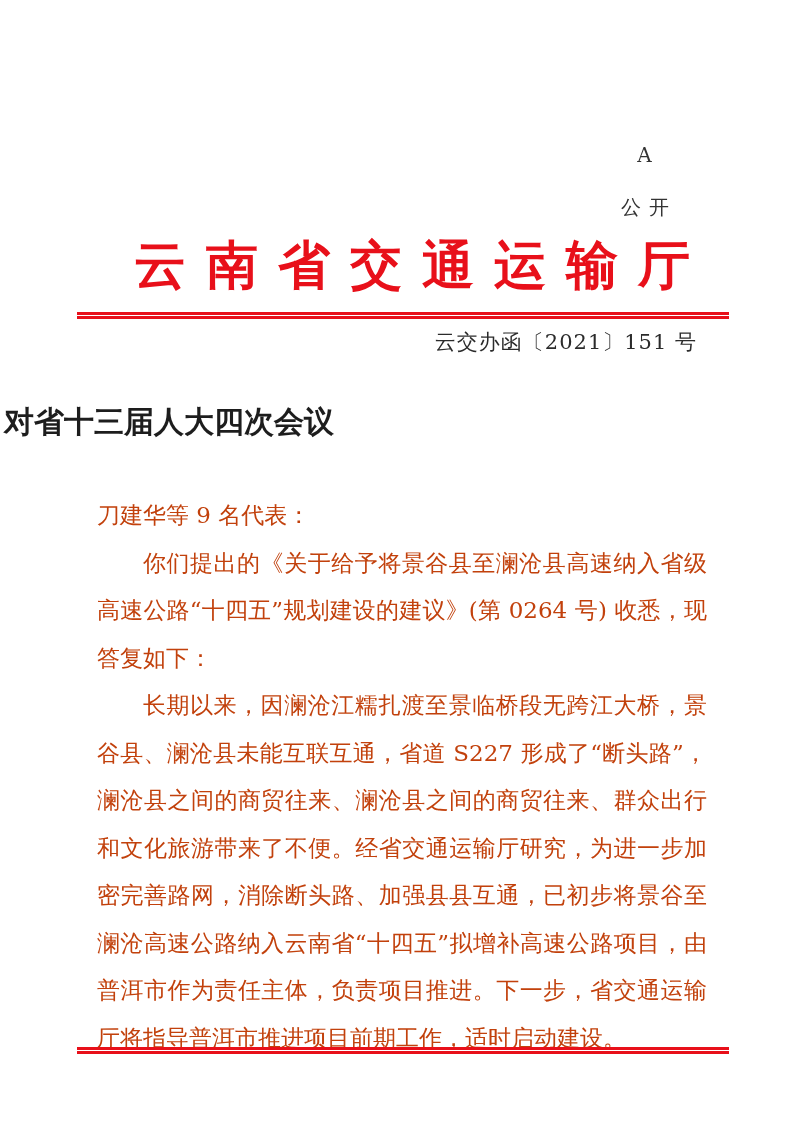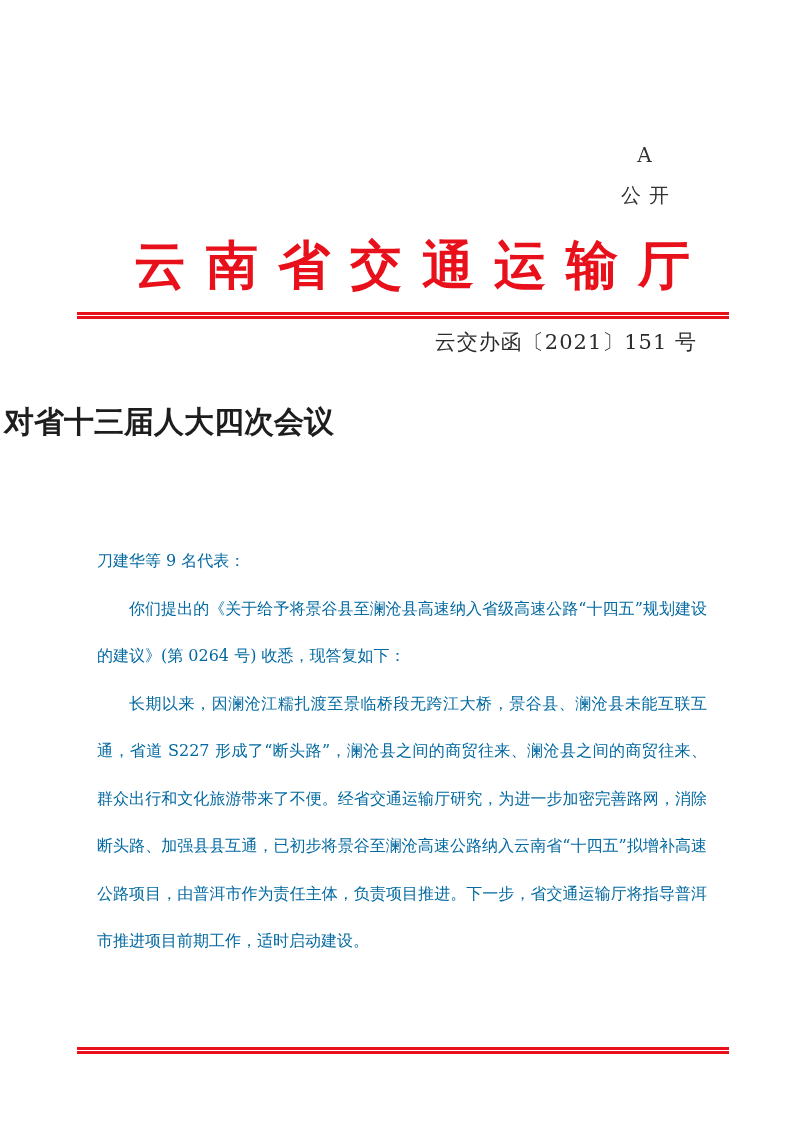--- a/index.html
+++ b/index.html
@@ -18,21 +18,21 @@
     position: absolute;
     top: 143px;
     left: 600px;
     width: 90px;
     text-align: center;
     font-size: 20px;
     line-height: 24px;
     color: #333;
   }
   .class-grade { display: block; letter-spacing: 1px; }
-  .class-level { display: block; margin-top: 16px; letter-spacing: 8px; text-indent: 8px; }
+  .class-level { display: block; margin-top: 28px; letter-spacing: 8px; text-indent: 8px; }
   .org-title {
     position: absolute;
     top: 231px;
     left: 12px;
     width: 100%;
     text-align: center;
     font-size: 52px;
     font-weight: bold;
     color: #e8101a;
     letter-spacing: 20px;
@@ -67,27 +67,27 @@
     left: 4px;
     width: 100%;
     text-align: left;
     font-size: 30px;
     line-height: 46px;
     font-weight: bold;
     color: #1d1d1d;
   }
   .body-text {
     position: absolute;
-    top: 537px;
+    top: 492px;
     left: 97px;
     width: 610px;
-    font-size: 16px;
+    font-size: 23px;
     line-height: 47.5px;
     text-align: justify;
-    color: #0369a1;
+    color: #c2410c;
   }
   .salutation { text-indent: 0; }
   .para { text-indent: 2em; }
 </style>
 </head>
 <body>
 
 <div class="page">
 
   <div class="class-marks">

